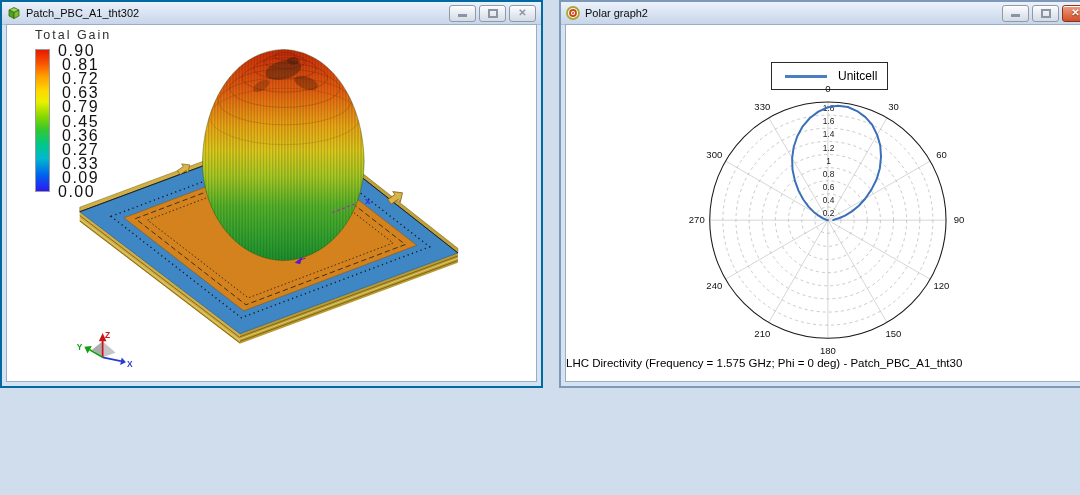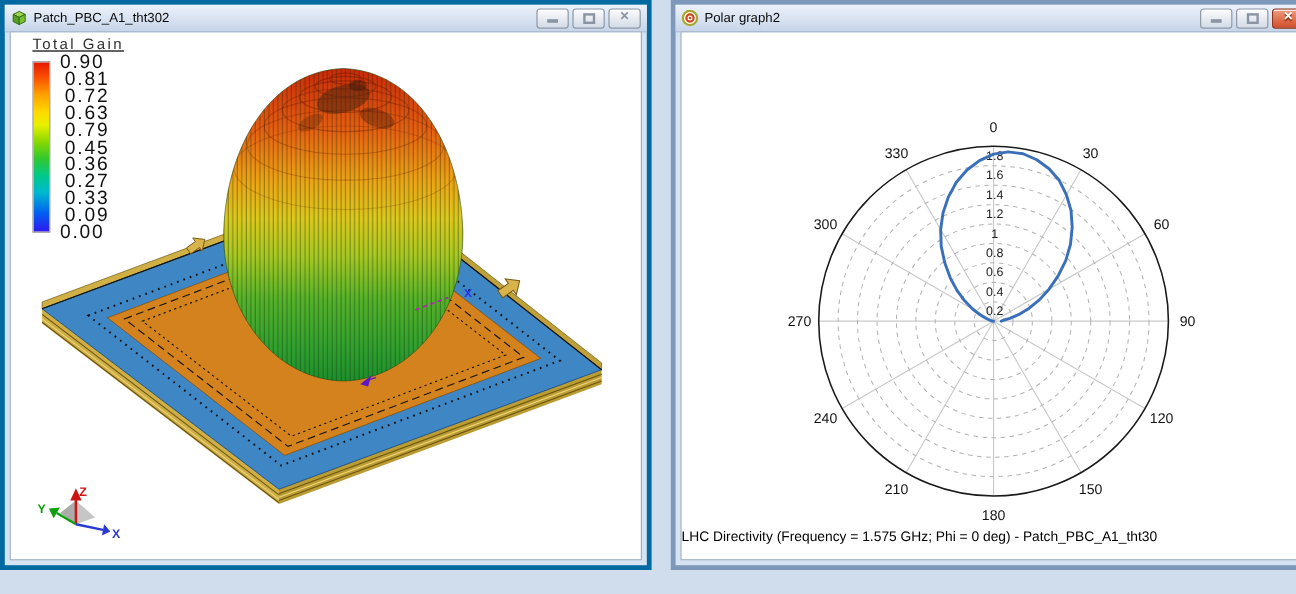--- a/index.html
+++ b/index.html
@@ -2,43 +2,43 @@
 <html><head>
 <meta charset="utf-8">
 <style>
   html,body{margin:0;padding:0;}
   body{
     width:1080px;height:495px;overflow:hidden;position:relative;
     background:#cfdded;
     font-family:"Liberation Sans", sans-serif;
     -webkit-font-smoothing:antialiased;
   }
-  .window{position:absolute;top:0;height:475px;box-sizing:border-box;
-    background:#d6e3f3;border:4px solid #0369a1;}
+  .window{position:absolute;top:0;height:388px;box-sizing:border-box;
+    background:#d6e3f3;border:2px solid #0369a1;}
   .left-win{left:0;width:543px;}
   .right-win{left:543px;width:537px;border-color:#7e98ba;margin-left:16px;}
   .titlebar{height:22px;display:flex;align-items:center;padding:0 5px;gap:5px;
     background:linear-gradient(#ecf2fb,#c7d5e9);font-size:11px;color:#0a0a0a;
     border-bottom:1px solid #aebfd6;}
   .win-title{flex:0 1 auto;white-space:nowrap;}
   .win-buttons{margin-left:auto;display:flex;gap:3px;align-items:center;}
   .wbtn{width:25px;height:15px;border:1px solid #8f9aa8;border-radius:3px;
     background:linear-gradient(#fbfcfe,#d4dbe5);display:flex;align-items:center;
     justify-content:center;box-shadow:inset 0 1px 0 #fff;cursor:default;}
   .wbtn-red{background:linear-gradient(#ef9c7f,#d24f2a);border-color:#8d3317;}
   .g-min{width:9px;height:3px;background:#8a94a2;margin-top:5px;}
   .g-restore{width:6px;height:5px;border:2px solid #8a94a2;background:transparent;}
   .g-close{color:#8a94a2;font-size:10px;font-weight:bold;line-height:1;}
   .wbtn-red .g-close{color:#fff;text-shadow:0 1px 1px #7a2a10;}
   .content{position:absolute;left:4px;right:4px;top:22px;bottom:4px;
     background:#fff;border:1px solid #9aadc6;overflow:hidden;}
   .content svg{position:absolute;left:0;top:0;width:100%;height:100%;}
 
   
-  .gain-legend{position:absolute;left:16px;top:3px;z-index:5;text-decoration:underline;}
+  .gain-legend{position:absolute;left:26px;top:3px;z-index:5;}
   .gain-title{font-size:12.5px;letter-spacing:2px;color:#2e2e2e;margin-left:2px;}
   .gain-bar{position:absolute;left:2px;top:21px;width:13px;height:141px;
     border:1px solid #9a9a9a;
     background:linear-gradient(#e81800 0%,#f85000 9%,#ffa000 19%,#ffd800 29%,
       #e8f000 37%,#88d800 47%,#30c830 57%,#00c88a 67%,#00b8d0 77%,
       #0060f0 89%,#3018f0 100%);}
   .gain-labels{position:absolute;left:25px;top:0;width:60px;}
   .gain-val{position:absolute;font-size:16px;letter-spacing:1.5px;color:#111;
     white-space:nowrap;}
 
@@ -199,20 +199,24 @@
       <span class="wbtn">
           <span class="g-restore"></span>
         </span>
       <span class="wbtn wbtn-red">
           <span class="g-close">✕</span>
         </span>
     </span>
   </div>
 
   <div class="content">
+    <div class="polar-legend">
+      <span class="legend-line"></span>
+      <span class="legend-text">Unitcell</span>
+    </div>
     <svg id="polar-svg" viewBox="548 23 527 467" preserveAspectRatio="xMidYMid meet">
         <line x1="812" y1="279" x2="812.0" y2="124.0" stroke="#c9c9c9" stroke-width="1"></line>
         <line x1="812" y1="279" x2="889.5" y2="144.8" stroke="#c9c9c9" stroke-width="1"></line>
         <line x1="812" y1="279" x2="946.2" y2="201.5" stroke="#c9c9c9" stroke-width="1"></line>
         <line x1="812" y1="279" x2="967.0" y2="279.0" stroke="#c9c9c9" stroke-width="1"></line>
         <line x1="812" y1="279" x2="946.2" y2="356.5" stroke="#c9c9c9" stroke-width="1"></line>
         <line x1="812" y1="279" x2="889.5" y2="413.2" stroke="#c9c9c9" stroke-width="1"></line>
         <line x1="812" y1="279" x2="812.0" y2="434.0" stroke="#c9c9c9" stroke-width="1"></line>
         <line x1="812" y1="279" x2="734.5" y2="413.2" stroke="#c9c9c9" stroke-width="1"></line>
         <line x1="812" y1="279" x2="677.8" y2="356.5" stroke="#c9c9c9" stroke-width="1"></line>

